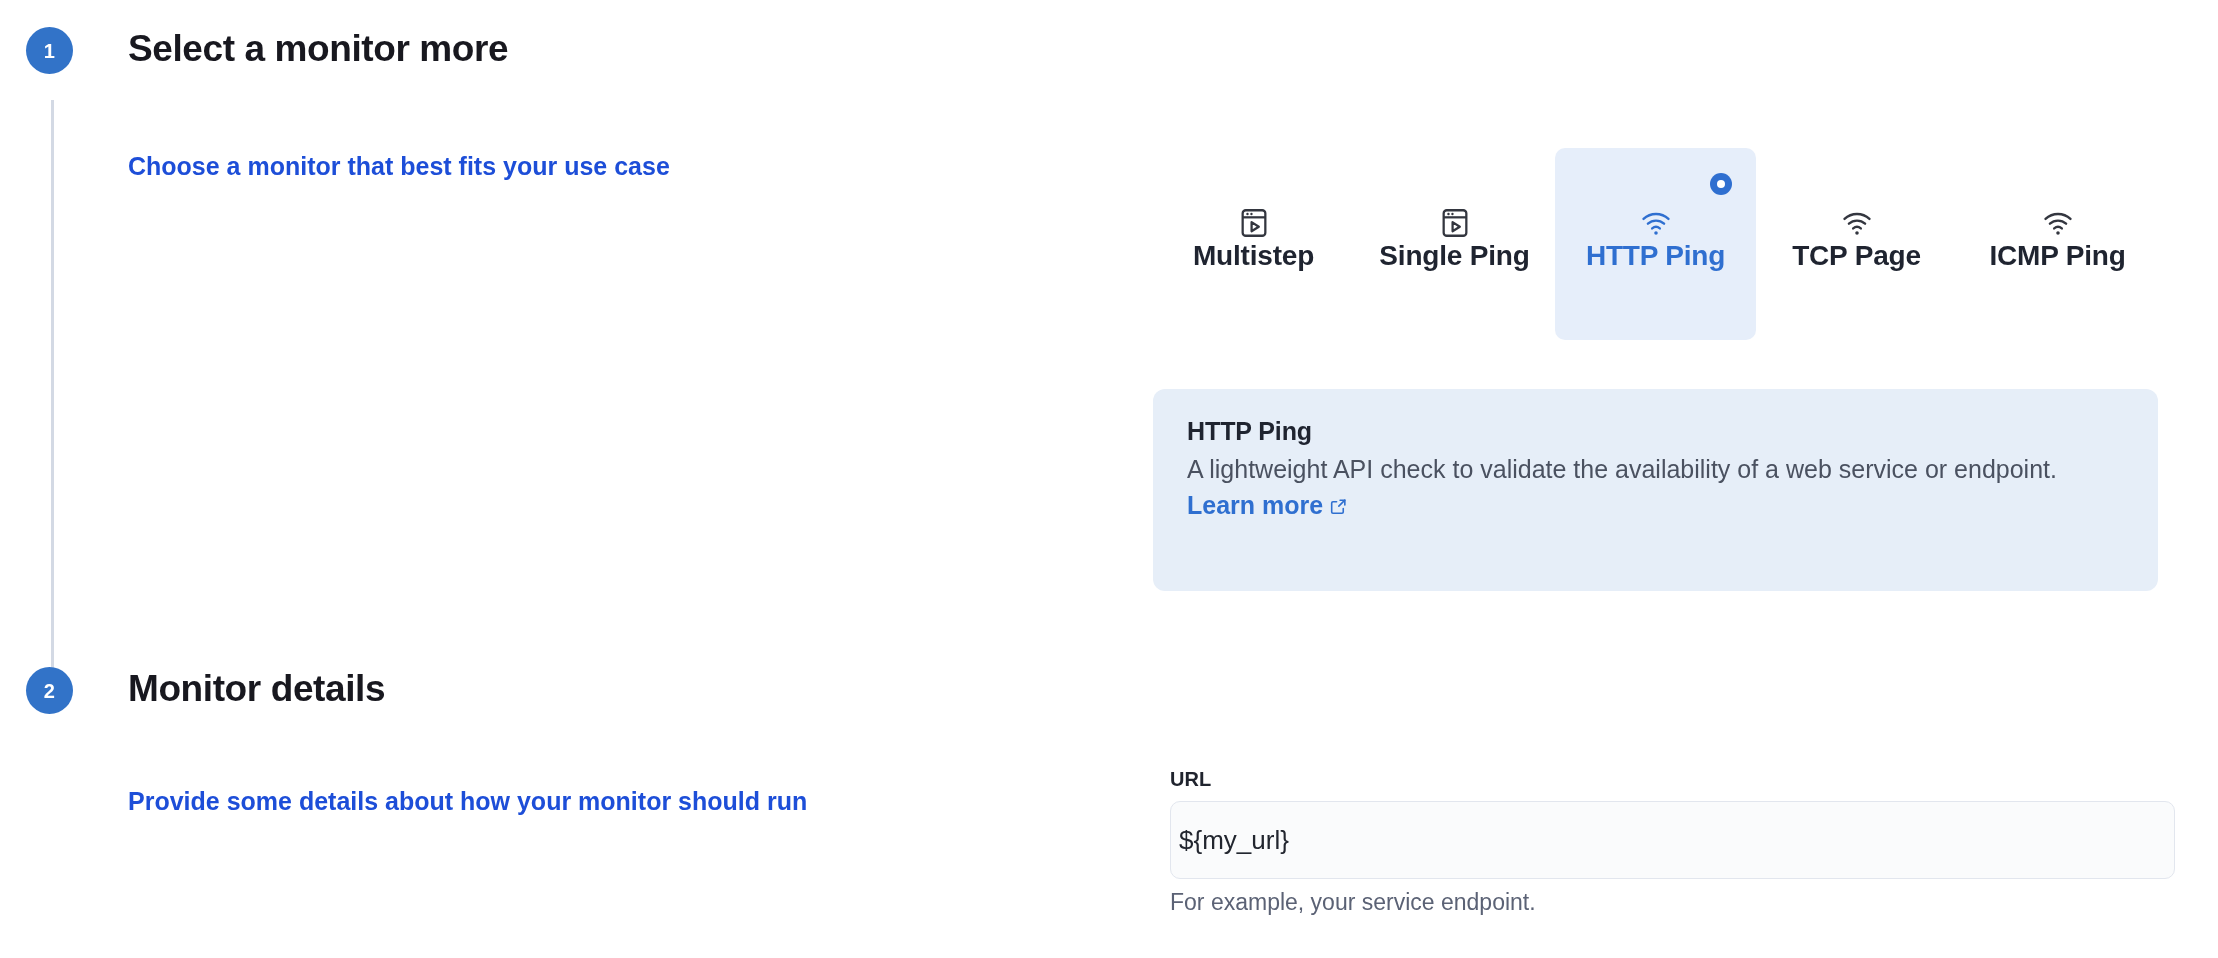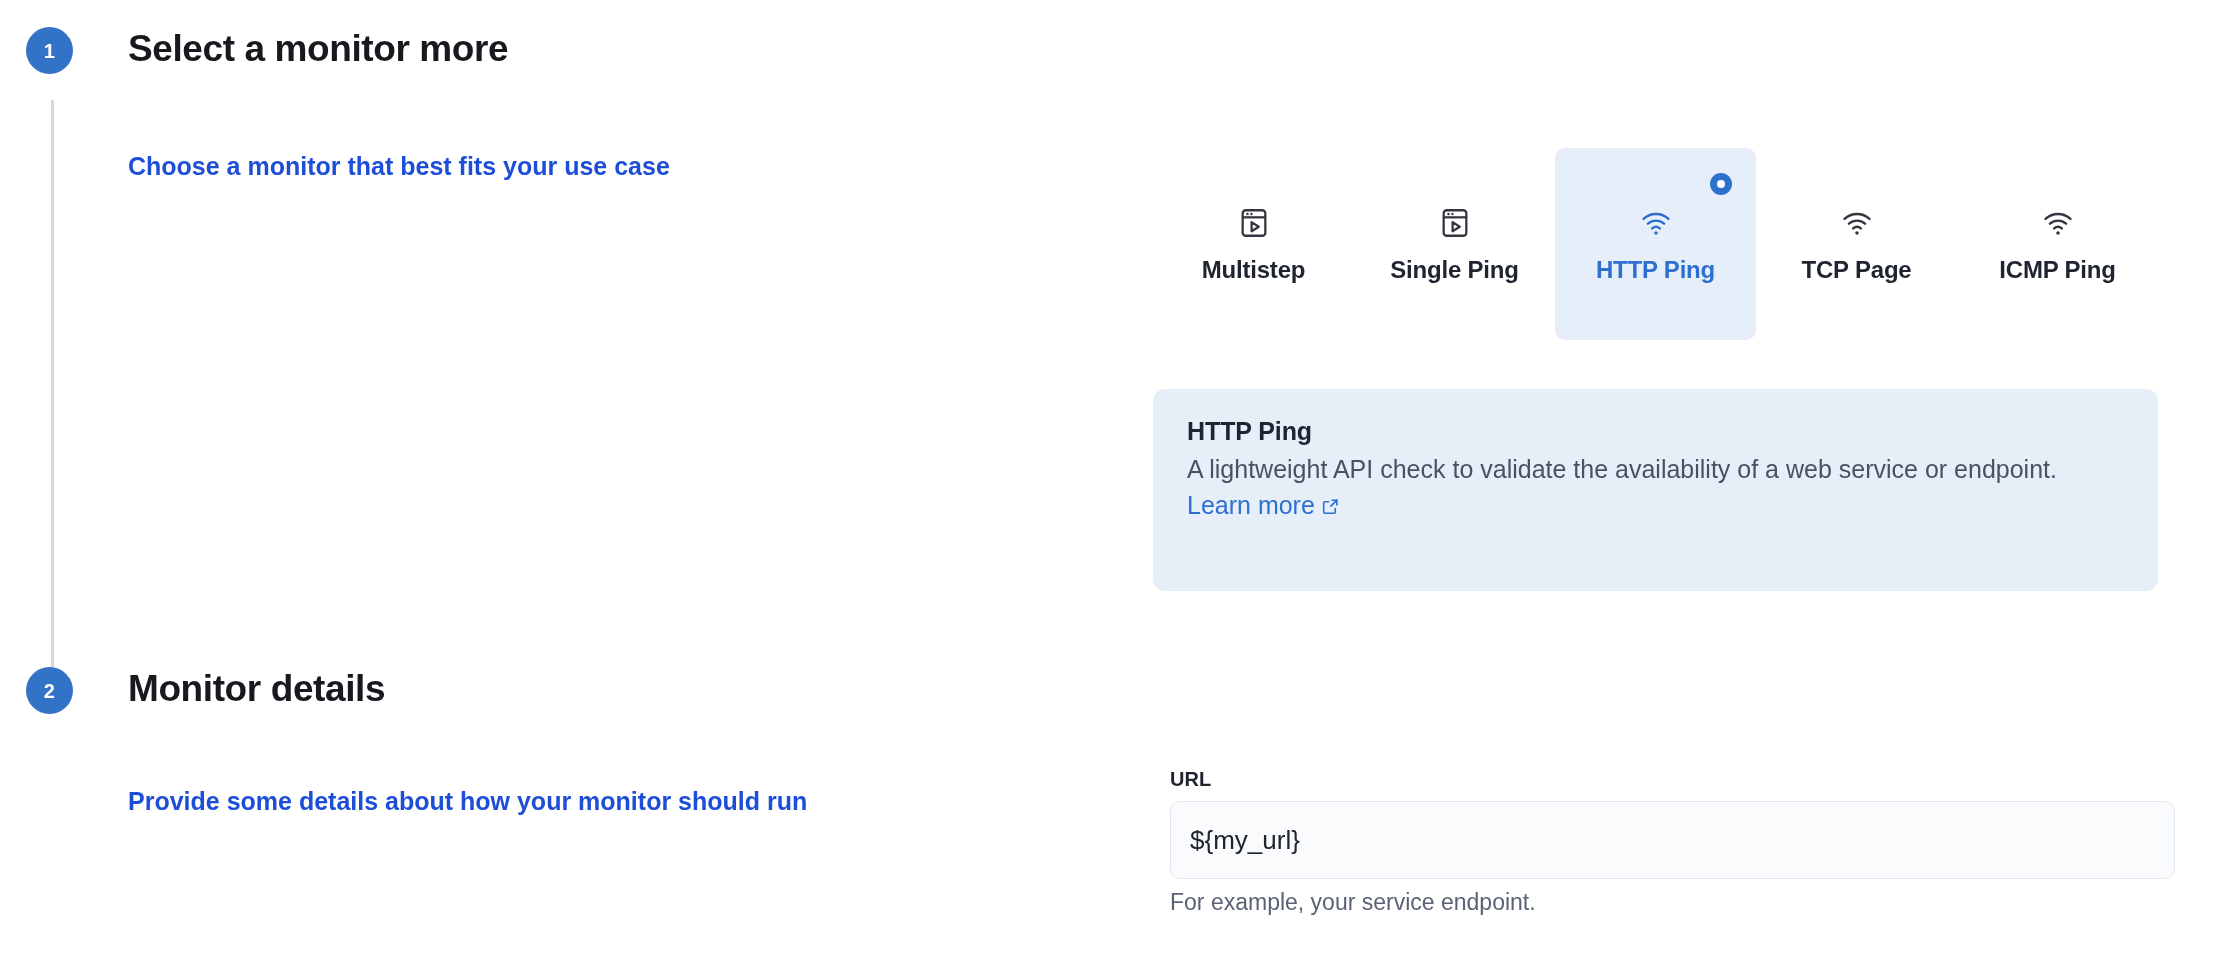--- a/index.html
+++ b/index.html
@@ -122,22 +122,21 @@
     width: 34px;
     height: 34px;
     display: flex;
     align-items: center;
     justify-content: center;
     color: #33363f;
   }
   .type-card.selected .type-icon { color: #2f6fd0; }
 
   .type-label {
-    margin-top: 16px;
-    font-size: 24px;
+    font-size: 28px;
     font-weight: 700;
     color: #1f2430;
     white-space: nowrap;
     letter-spacing: -0.2px;
   }
   .type-card.selected .type-label { color: #2f6fd0; }
 
   
   .info-panel {
     position: absolute;
@@ -157,21 +156,21 @@
     letter-spacing: -0.1px;
   }
   .info-body {
     font-size: 25px;
     line-height: 1.42;
     color: #4a5160;
     max-width: 930px;
   }
   .learn-more {
     color: #2f6fd0;
-    font-weight: 400;
+    font-weight: 700;
     text-decoration: none;
     cursor: pointer;
     white-space: nowrap;
   }
   .ext-icon {
     display: inline-block;
     vertical-align: -2px;
     margin-left: 6px;
     width: 19px;
     height: 19px;
@@ -194,21 +193,21 @@
   }
   .field-input {
     width: 1005px;
     height: 78px;
     border: 1px solid #e2e6ee;
     border-radius: 10px;
     background: #fafbfc;
     font-family: "Liberation Sans", sans-serif;
     font-size: 26px;
     color: #22262f;
-    padding: 0 19px;
+    padding: 0 8px;
     outline: none;
   }
   .field-help {
     margin-top: 10px;
     font-size: 23px;
     color: #5b6275;
   }
 </style>
 </head>
 <body>

